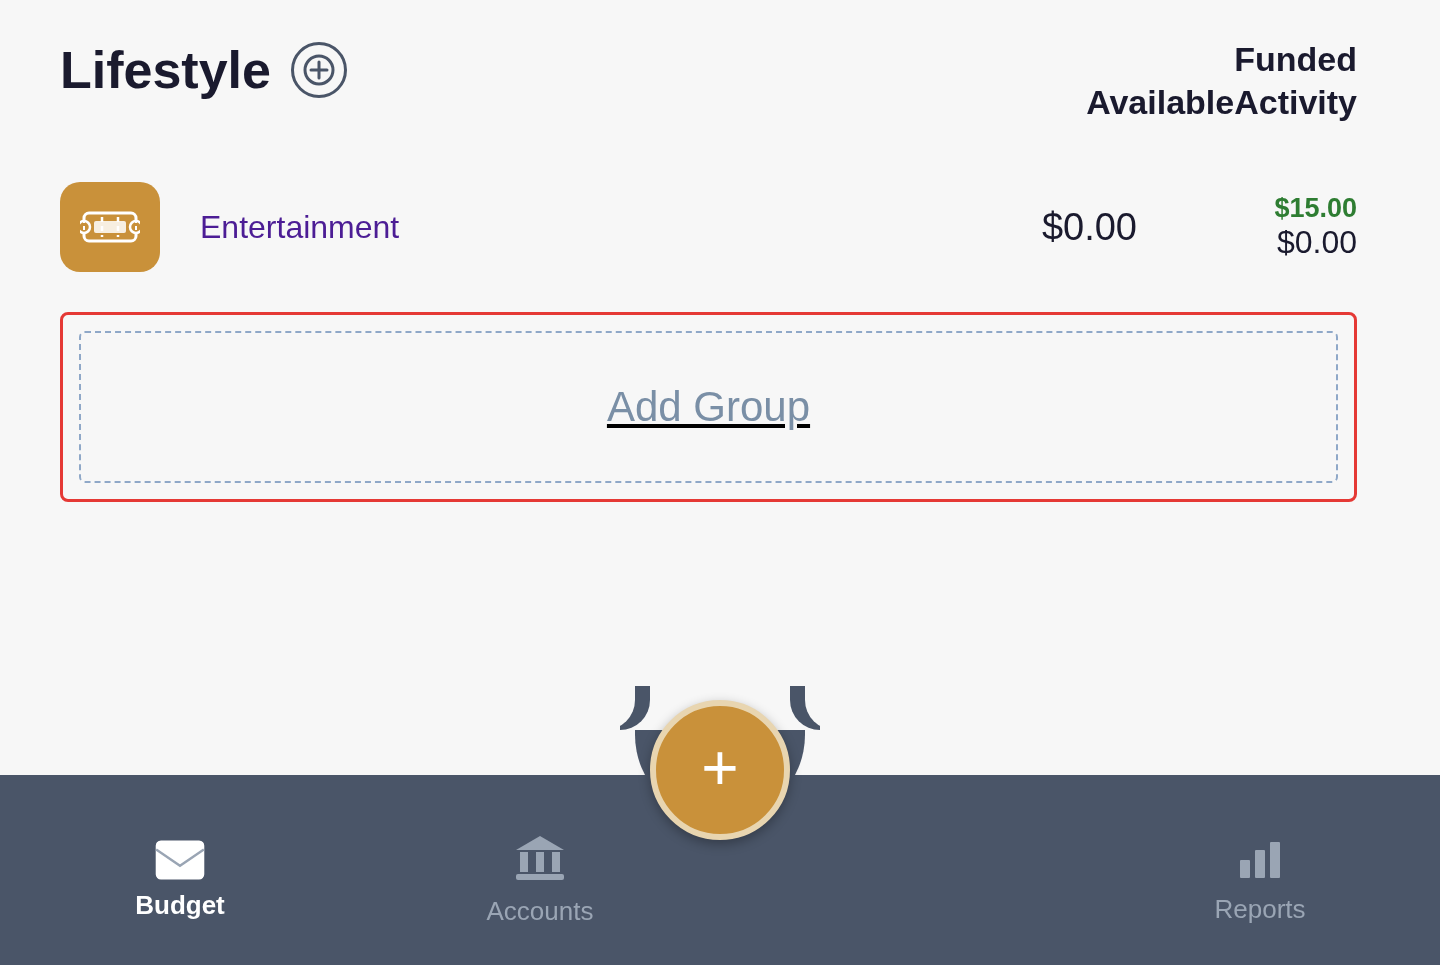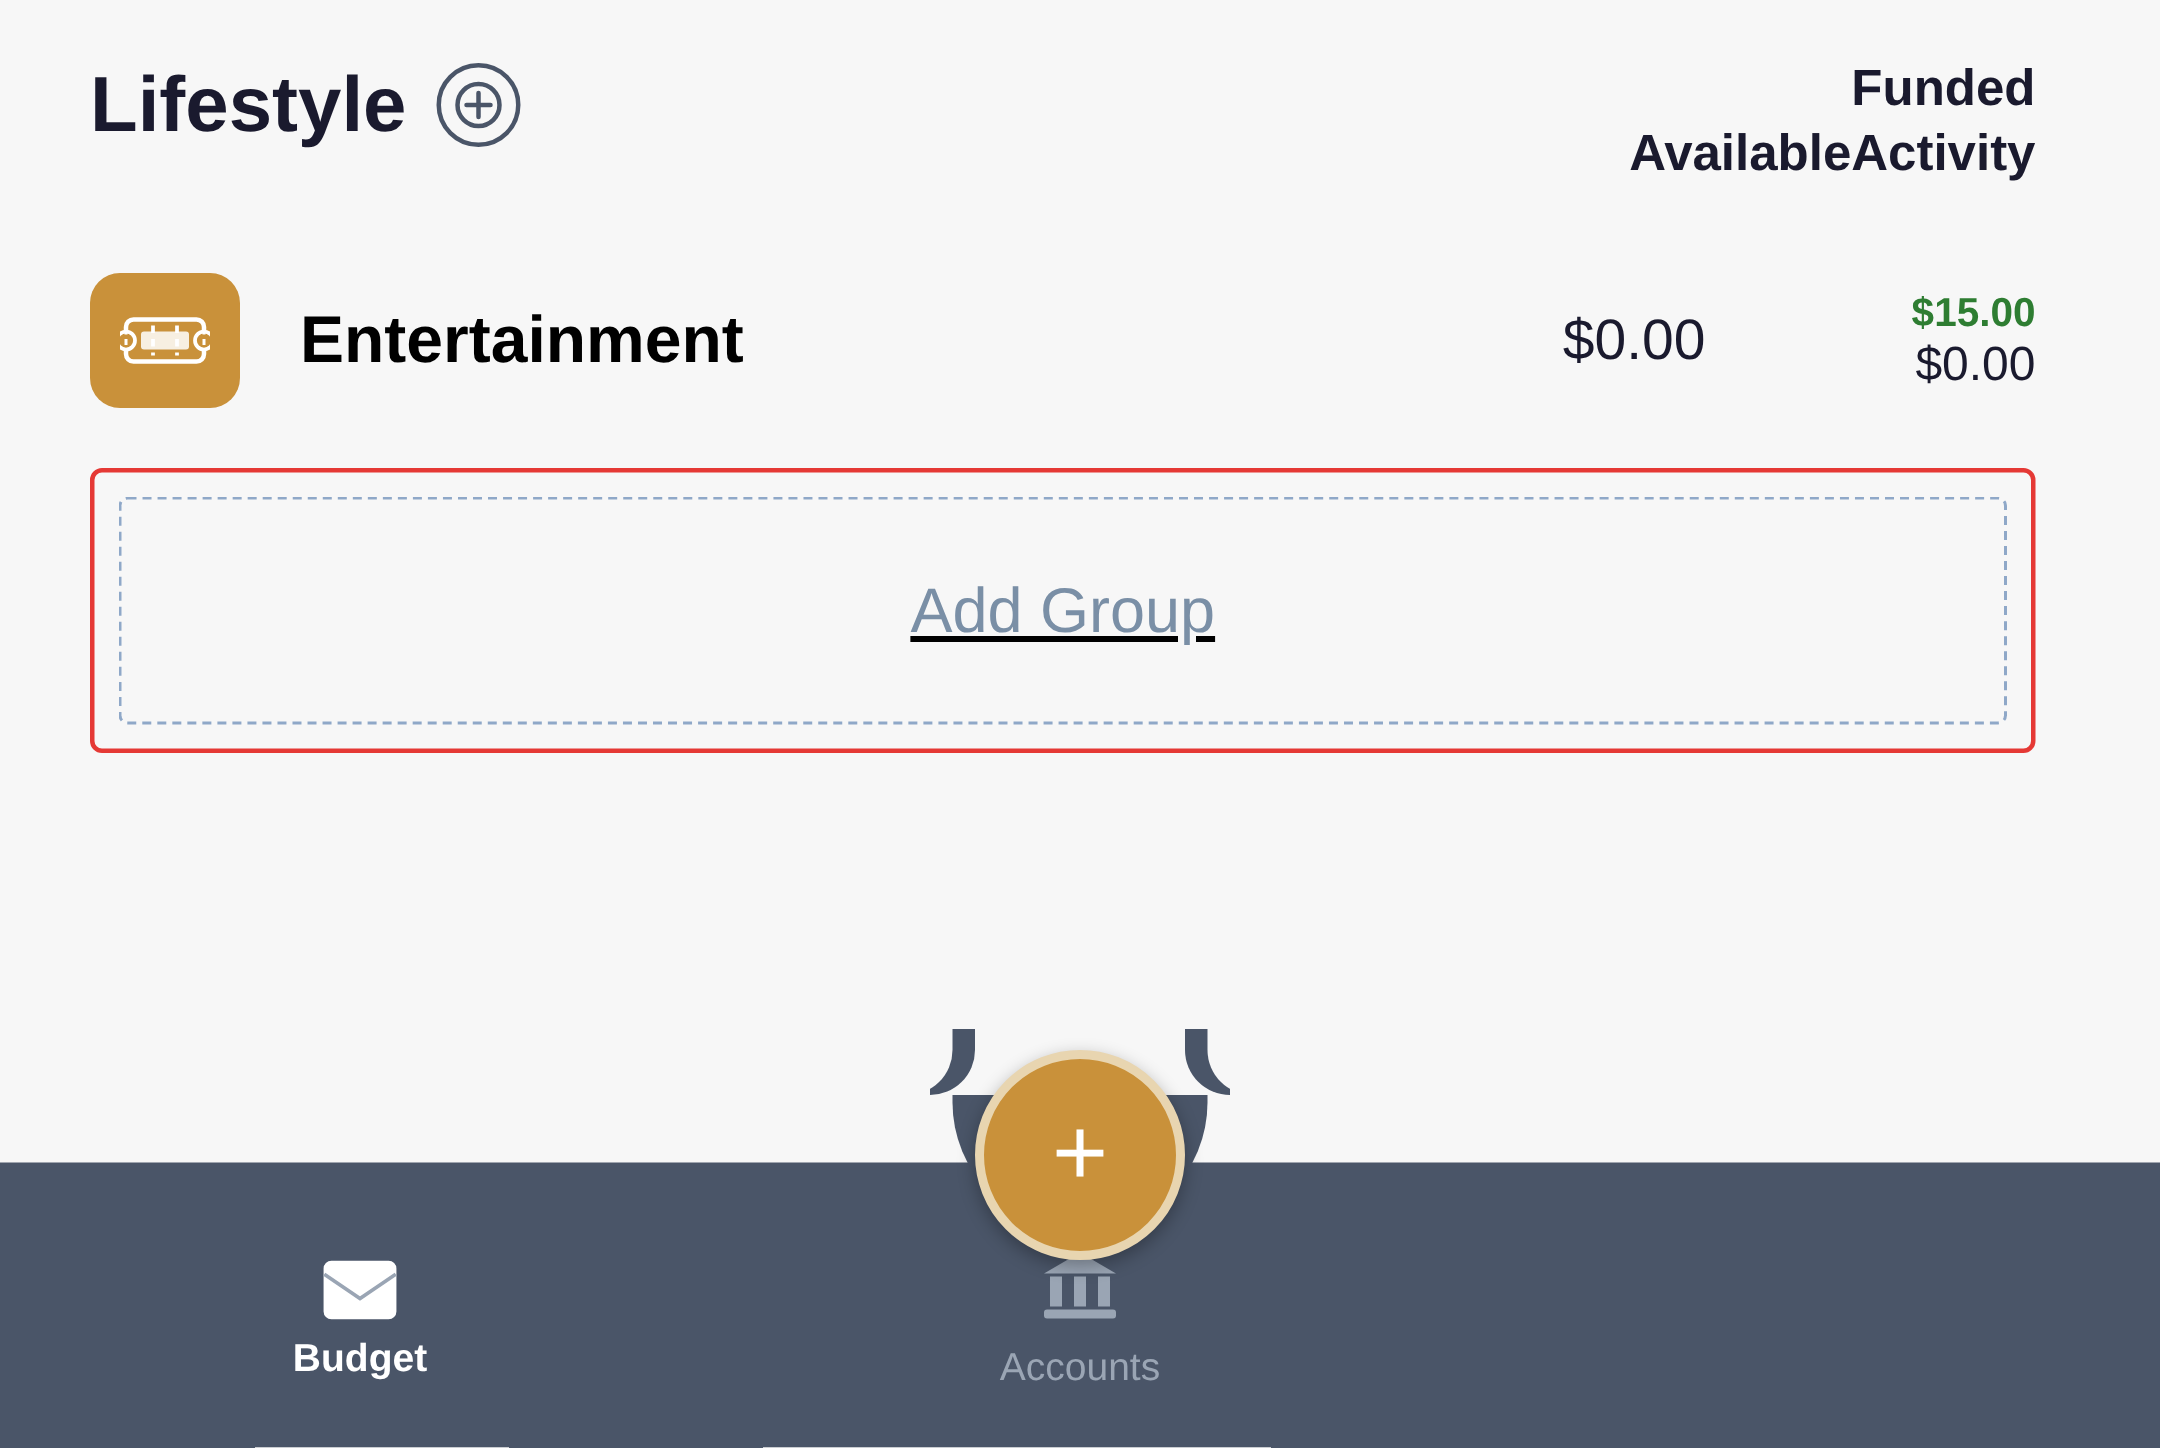--- a/index.html
+++ b/index.html
@@ -92,23 +92,23 @@
       background: #c9913a;
       border-radius: 20px;
       display: flex;
       align-items: center;
       justify-content: center;
       margin-right: 40px;
       flex-shrink: 0;
     }
 
     .category-name {
-      font-size: 44px;
-      font-weight: 700;
-      color: #000000;
+      font-size: 32px;
+      font-weight: 400;
+      color: #4c1d95;
       flex: 1;
     }
 
     .funded-value {
       font-size: 38px;
       color: #1a1a2e;
       min-width: 200px;
       text-align: right;
       margin-right: 60px;
     }
@@ -376,15 +376,25 @@
           <rect x="22" y="18" width="8" height="20" fill="#9aa5b4"></rect>
           <rect x="38" y="18" width="8" height="20" fill="#9aa5b4"></rect>
           <rect x="2" y="40" width="48" height="6" fill="#9aa5b4" rx="2"></rect>
         </svg>
       </div>
       <span class="nav-label">Accounts</span>
     </div>
 
     <div class="nav-spacer"></div>
 
+    <div class="nav-item">
+      <div class="reports-icon">
+        <svg width="48" height="44" viewBox="0 0 48 44" fill="none" xmlns="http://www.w3.org/2000/svg">
+          <rect x="4" y="24" width="10" height="18" fill="#9aa5b4" rx="1"></rect>
+          <rect x="19" y="14" width="10" height="28" fill="#9aa5b4" rx="1"></rect>
+          <rect x="34" y="6" width="10" height="36" fill="#9aa5b4" rx="1"></rect>
+        </svg>
+      </div>
+      <span class="nav-label">Reports</span>
+    </div>
 
   </div>
 </div>
 
 </body></html>

